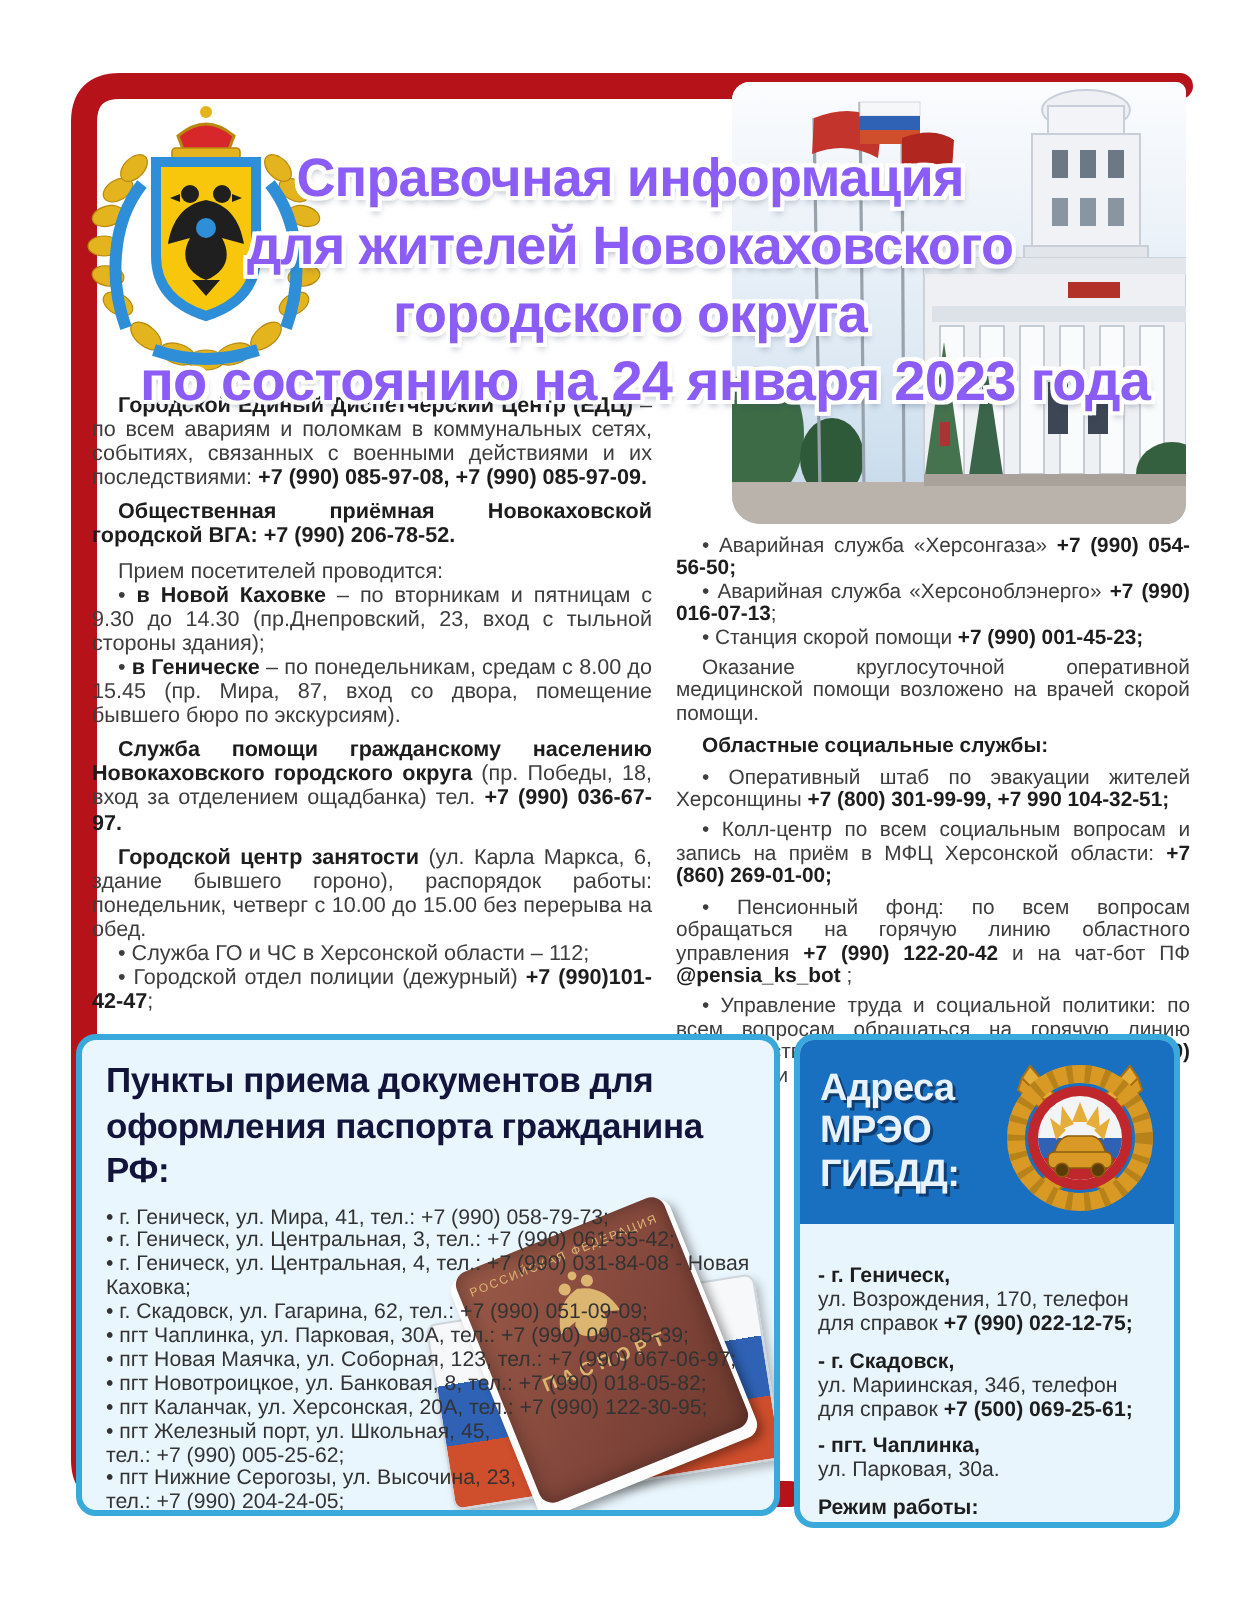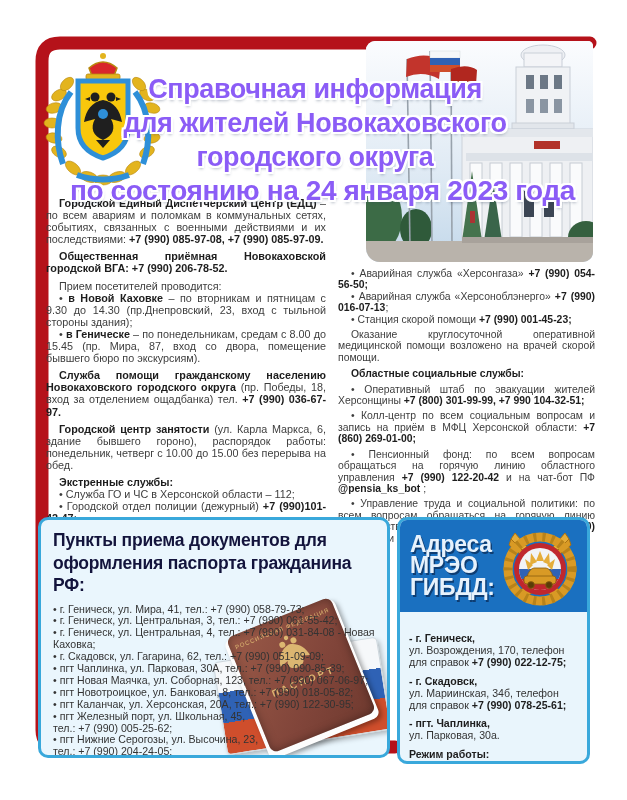--- a/index.html
+++ b/index.html
@@ -53,21 +53,21 @@
            background:linear-gradient(135deg,#9a5a48,#81453a 60%,#6f3a2f);border-radius:7px;
            box-shadow:inset 0 0 10px rgba(0,0,0,.35);}
   .pp-top{color:#dcb671;font-size:6px;letter-spacing:1px;text-align:center;margin-top:9px;}
   .pp-emblem{display:block;margin:4px auto 0;}
   .pp-name{color:#dcb671;font-size:9.5px;font-weight:bold;letter-spacing:3px;text-align:center;margin-top:8px;}
   .gbox{
     position:absolute;left:397px;top:517px;width:193px;height:247px;z-index:2;
     background:#e9f5fc;border:3px solid #39a8db;border-radius:10px;box-sizing:border-box;overflow:hidden;
   }
   .ghead{background:#1a70c0;height:92px;display:flex;align-items:center;padding:4px 8px 4px 10px;box-sizing:border-box;}
-  .gtitle{font-weight:bold;font-size:23px;line-height:21.5px;color:#e7f2fc;letter-spacing:-0.3px;
+  .gtitle{font-weight:bold;font-size:19px;line-height:21.5px;color:#e7f2fc;letter-spacing:-0.3px;
           text-shadow:1.5px 1.5px 0 #0e3d72;}
   .gemblem{margin-left:auto;flex-shrink:0;}
   .gbody{padding:20px 9px;font-size:10.6px;line-height:12.2px;color:#333;}
   .gbody .gentry{white-space:pre-line;margin-bottom:6px;}
 </style>
 </head>
 <body>
 
 <div class="page">
 
@@ -189,21 +189,20 @@
   </div>
 
   <div class="lc">
     <p><span class="b">Городской Единый Диспетчерский Центр (ЕДЦ)</span><span> – по всем авариям и поломкам в коммунальных сетях, событиях, связанных с военными действиями и их последствиями: </span><span class="b">+7 (990) 085-97-08, +7 (990) 085-97-09.</span></p>
     <p class="gap"><span class="b">Общественная приёмная Новокаховской городской ВГА: </span><span class="b">+7 (990) 206-78-52.</span></p>
     <p class="gap"><span>Прием посетителей проводится:</span></p>
     <p><span>• </span><span class="b">в Новой Каховке</span><span> – по вторникам и пятницам с 9.30 до 14.30 (пр.Днепровский, 23, вход с тыльной стороны здания);</span></p>
     <p><span>• </span><span class="b">в Геническе</span><span> – по понедельникам, средам с 8.00 до 15.45 (пр. Мира, 87, вход со двора, помещение бывшего бюро по экскурсиям).</span></p>
     <p class="gap"><span class="b">Служба помощи гражданскому населению Новокаховского городского округа</span><span> (пр. Победы, 18, вход за отделением ощадбанка) тел. </span><span class="b">+7 (990) 036-67-97.</span></p>
     <p class="gap"><span class="b">Городской центр занятости</span><span> (ул. Карла Маркса, 6, здание бывшего гороно), распорядок работы: понедельник, четверг с 10.00 до 15.00 без перерыва на обед.</span></p>
-    <p class="gap"><span class="b">Экстренные службы:</span></p>
     <p><span>• Служба ГО и ЧС в Херсонской области – 112;</span></p>
     <p><span>• Городской отдел полиции (дежурный) </span><span class="b">+7 (990)101-42-47</span><span>;</span></p>
   </div>
 
   <div class="rc">
     <p><span>• Аварийная служба «Херсонгаза» </span><span class="b">+7 (990) 054-56-50;</span></p>
     <p><span>• Аварийная служба «Херсоноблэнерго» </span><span class="b">+7 (990) 016-07-13</span><span>;</span></p>
     <p><span>• Станция скорой помощи </span><span class="b">+7 (990) 001-45-23;</span></p>
     <p class="gap2"><span>Оказание круглосуточной оперативной медицинской помощи возложено на врачей скорой помощи.</span></p>
     <p class="gap"><span class="b">Областные социальные службы:</span></p>
@@ -281,21 +280,21 @@
           <rect x="23" y="51" width="32" height="8" rx="3"></rect>
           <circle cx="30" cy="60" r="3.4" fill="#5a3c08"></circle>
           <circle cx="48" cy="60" r="3.4" fill="#5a3c08"></circle>
         </g>
       </svg>
     </div>
     <div class="gbody">
       <div class="gentry"><span class="b">- г. Геническ,</span><span>
 ул. Возрождения, 170, телефон для справок </span><span class="b">+7 (990) 022-12-75;</span></div>
       <div class="gentry"><span class="b">- г. Скадовск,</span><span>
-ул. Мариинская, 34б, телефон для справок </span><span class="b">+7 (990) 078-25-61;</span></div>
+ул. Мариинская, 34б, телефон для справок </span><span class="b">+7 (500) 069-25-61;</span></div>
       <div class="gentry"><span class="b">- пгт. Чаплинка,</span><span>
 ул. Парковая, 30а.</span></div>
       <div class="gentry"><span class="b">Режим работы:</span><span>
 с 09:00 до 18:00, выходные дни: воскресенье, понедельник.</span></div>
     </div>
   </div>
 
 </div>
 
 </body></html>

